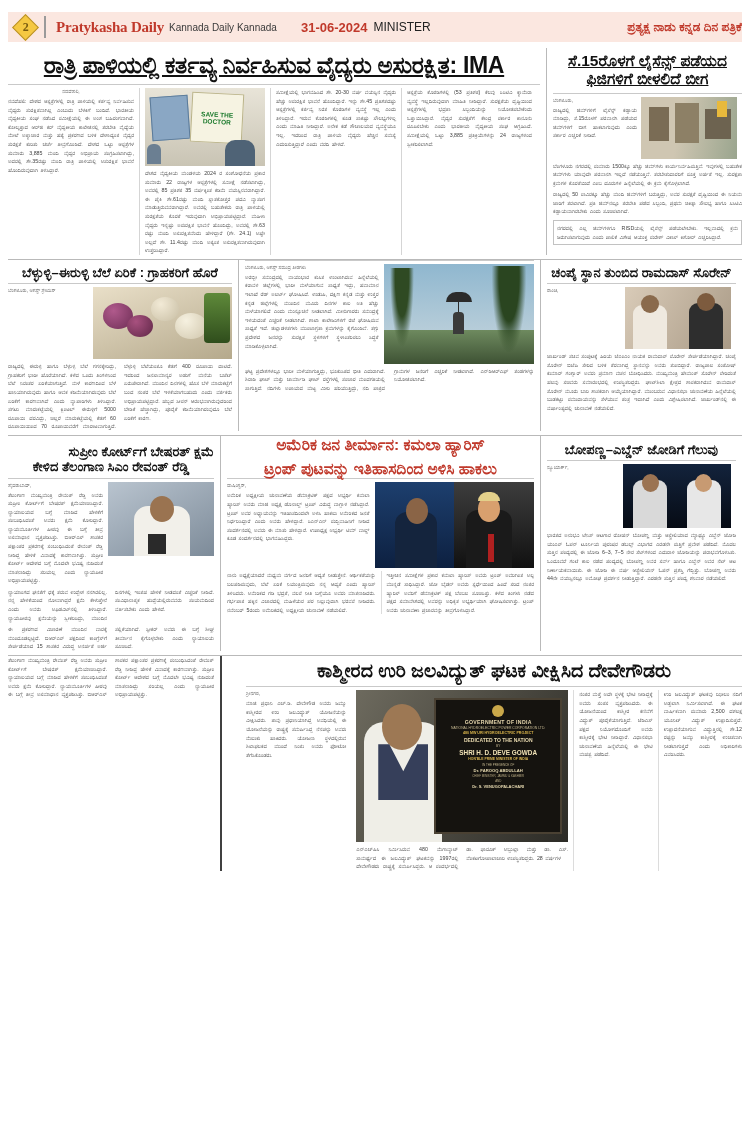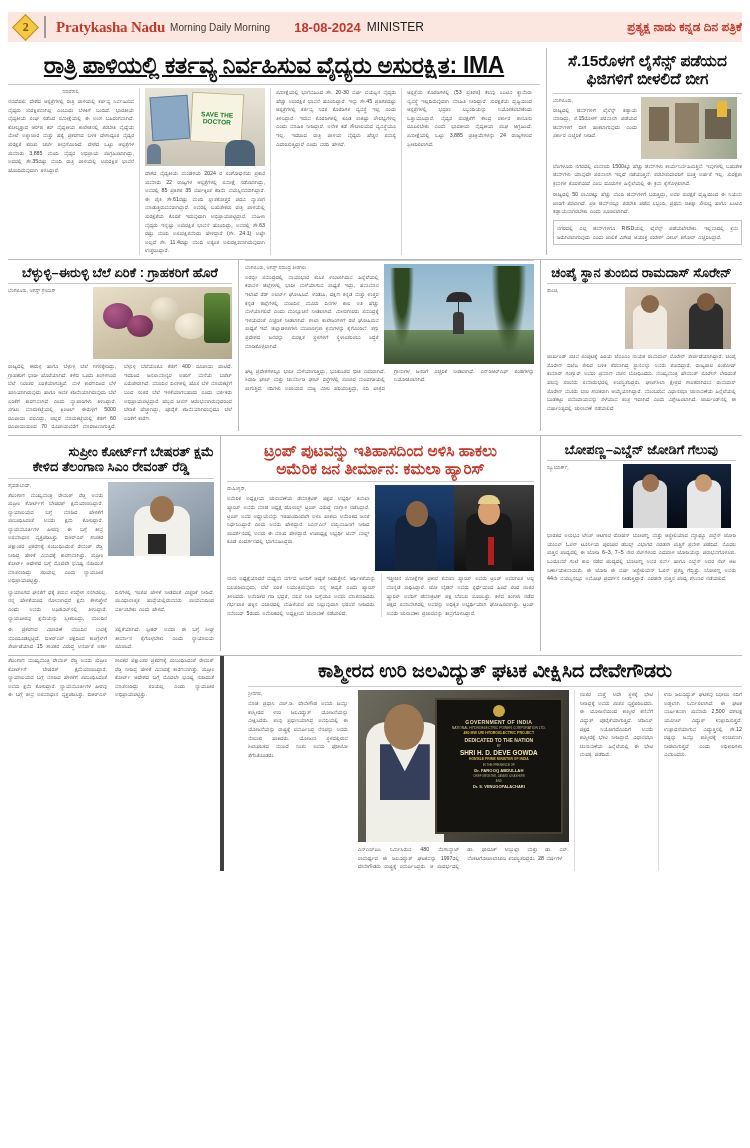--- a/index.html
+++ b/index.html
@@ -116,23 +116,23 @@
 
 <div class="page">
 
   <div class="masthead">
     <div class="pg-badge">
       <div class="pg-diamond">
         <span>2</span>
       </div>
     </div>
     <div class="mh-sep"></div>
-    <div class="mh-title">Pratykasha Nadu</div>
-    <div class="mh-sub">Morning Daily Morning</div>
-    <div class="mh-date">18-08-2024</div>
+    <div class="mh-title">Pratykasha Daily</div>
+    <div class="mh-sub">Kannada Daily Kannada</div>
+    <div class="mh-date">31-06-2024</div>
     <div class="mh-day">MINISTER</div>
     <div class="mh-kn">ಪ್ರತ್ಯಕ್ಷ ನಾಡು ಕನ್ನಡ ದಿನ ಪತ್ರಿಕೆ</div>
   </div>
 
   <div class="content">
 
     <div style="display:flex; border-bottom:1px solid #b9b9b9; padding-bottom:4px;">
 
       <div style="width:538px; padding-right:6px;">
         <div class="hl hl-main" style="text-align:center; margin:4px 0 5px 0;text-decoration:underline;">ರಾತ್ರಿ ಪಾಳಿಯಲ್ಲಿ ಕರ್ತವ್ಯ ನಿರ್ವಹಿಸುವ ವೈದ್ಯರು ಅಸುರಕ್ಷಿತ: IMA</div>
@@ -161,21 +161,21 @@
             <div class="body-txt">ಸಮೀಕ್ಷೆಯಲ್ಲಿ ಭಾಗವಹಿಸಿದ ಶೇ. 20-30 ವರ್ಷ ವಯಸ್ಸಿನ ವೈದ್ಯರು ಹೆಚ್ಚು ಅಸುರಕ್ಷಿತ ಭಾವನೆ ಹೊಂದಿದ್ದಾರೆ. ಇನ್ನು ಶೇ.45 ಪ್ರತಿಶತದಷ್ಟು ಆಸ್ಪತ್ರೆಗಳಲ್ಲಿ ಕರ್ತವ್ಯ ನಿರತ ಕೊಠಡಿಗಳ ವ್ಯವಸ್ಥೆ ಇಲ್ಲ ಎಂದು ತಿಳಿಸಿದ್ದಾರೆ. ಇರುವ ಕೊಠಡಿಗಳಲ್ಲಿ ಕೂಡ ಸಾಕಷ್ಟು ಸೌಲಭ್ಯಗಳಿಲ್ಲ ಎಂದು ಮಾಹಿತಿ ನೀಡಿದ್ದಾರೆ. ಅನೇಕ ಕಡೆ ಶೌಚಾಲಯದ ವ್ಯವಸ್ಥೆಯೂ ಇಲ್ಲ. ಇದರಿಂದ ರಾತ್ರಿ ಪಾಳಿಯ ವೈದ್ಯರು ಹೆಚ್ಚಿನ ಸಮಸ್ಯೆ ಎದುರಿಸುತ್ತಿದ್ದಾರೆ ಎಂದು ವರದಿ ಹೇಳಿದೆ.</div>
           </div>
 
           <div style="width:131px; padding-left:5px; border-left:1px solid #d5d5d5;">
             <div class="body-txt">ಆಸ್ಪತ್ರೆಯ ಕೊಠಡಿಗಳಲ್ಲಿ (53 ಪ್ರತಿಶತ) ಕೆಲವು ಸಿಸಿಟಿವಿ ಕ್ಯಾಮೆರಾ ವ್ಯವಸ್ಥೆ ಇಲ್ಲದಿರುವುದಾಗಿ ಮಾಹಿತಿ ನೀಡಿದ್ದಾರೆ. ಸುರಕ್ಷತೆಯ ದೃಷ್ಟಿಯಿಂದ ಆಸ್ಪತ್ರೆಗಳಲ್ಲಿ ಭದ್ರತಾ ಸಿಬ್ಬಂದಿಯನ್ನು ನಿಯೋಜಿಸಬೇಕೆಂದು ಒತ್ತಾಯಿಸಿದ್ದಾರೆ. ವೈದ್ಯರ ಸುರಕ್ಷತೆಗೆ ಕೇಂದ್ರ ಸರ್ಕಾರ ಕಾನೂನು ರೂಪಿಸಬೇಕು ಎಂದು ಭಾರತೀಯ ವೈದ್ಯಕೀಯ ಸಂಘ ಆಗ್ರಹಿಸಿದೆ. ಸಮೀಕ್ಷೆಯಲ್ಲಿ ಒಟ್ಟು 3,885 ಪ್ರತಿಕ್ರಿಯೆಗಳನ್ನು 24 ರಾಜ್ಯಗಳಿಂದ ಸ್ವೀಕರಿಸಲಾಗಿದೆ.</div>
           </div>
         </div>
       </div>
 
       <div style="width:196px; border-left:1px solid #b9b9b9; padding-left:6px;">
-        <div class="hl hl-sec" style="text-align:center; margin:4px 0 4px 0;">ಸೆ.15ರೊಳಗೆ ಲೈಸೆನ್ಸ್ ಪಡೆಯದ ಫಿಜಿಗಳಿಗೆ ಬೀಳಲಿದೆ ಬೀಗ</div>
+        <div class="hl hl-sec" style="text-align:center; margin:4px 0 4px 0;text-decoration:underline;">ಸೆ.15ರೊಳಗೆ ಲೈಸೆನ್ಸ್ ಪಡೆಯದ ಫಿಜಿಗಳಿಗೆ ಬೀಳಲಿದೆ ಬೀಗ</div>
         <div style="border-top:1px solid #c9c9c9; margin-bottom:3px;"></div>
 
         <div style="display:flex;">
           <div style="width:88px; padding-right:4px;">
             <div class="byline" style="text-align:left;">ಬೆಂಗಳೂರು,</div>
             <div class="body-txt">ರಾಜ್ಯದಲ್ಲಿ ಜಿಮ್‌ಗಳಿಗೆ ಲೈಸೆನ್ಸ್ ಕಡ್ಡಾಯ ಮಾಡಿದ್ದು, ಸೆ.15ರೊಳಗೆ ಪರವಾನಗಿ ಪಡೆಯದ ಜಿಮ್‌ಗಳಿಗೆ ಬೀಗ ಹಾಕಲಾಗುವುದು ಎಂದು ಸರ್ಕಾರ ಎಚ್ಚರಿಕೆ ನೀಡಿದೆ.</div>
           </div>
           <div style="width:96px;">
             <div class="photo" style="height:62px; background:linear-gradient(#dcd6c8,#b9b0a0);">
               <div style="position:absolute; inset:0; background:linear-gradient(100deg,#cfc6b2 40%,#9aa58e 100%);"></div>
@@ -279,22 +279,22 @@
               <div style="position:absolute; left:42px; top:14px; width:24px; height:26px; border-radius:50%; background:#9a7350;"></div>
               <div style="position:absolute; left:40px; bottom:2px; width:18px; height:20px; background:#2a2a2a;"></div>
             </div>
           </div>
         </div>
         <div class="body-txt" style="margin-top:3px; column-count:2; column-gap:8px;">ನ್ಯಾಯಾಂಗದ ಘನತೆಗೆ ಧಕ್ಕೆ ತರುವ ಉದ್ದೇಶ ನನಗಿರಲಿಲ್ಲ. ನನ್ನ ಹೇಳಿಕೆಯಿಂದ ನೋವಾಗಿದ್ದರೆ ಕ್ಷಮೆ ಕೇಳುತ್ತೇನೆ ಎಂದು ಅವರು ಅಫಿಡವಿಟ್‌ನಲ್ಲಿ ತಿಳಿಸಿದ್ದಾರೆ. ನ್ಯಾಯಪೀಠವು ಕ್ಷಮೆಯನ್ನು ಸ್ವೀಕರಿಸಿದ್ದು, ಮುಂದಿನ ದಿನಗಳಲ್ಲಿ ಇಂತಹ ಹೇಳಿಕೆ ನೀಡದಂತೆ ಎಚ್ಚರಿಕೆ ನೀಡಿದೆ. ಸಂವಿಧಾನಾತ್ಮಕ ಹುದ್ದೆಯಲ್ಲಿರುವವರು ಸಂಯಮದಿಂದ ವರ್ತಿಸಬೇಕು ಎಂದು ಹೇಳಿದೆ.</div>
         <div class="body-txt" style="margin-top:3px; column-count:2; column-gap:8px;">ಈ ಪ್ರಕರಣದ ವಿಚಾರಣೆ ಮುಂದಿನ ವಾರಕ್ಕೆ ಮುಂದೂಡಲ್ಪಟ್ಟಿದೆ. ಬಿಆರ್‌ಎಸ್ ಪಕ್ಷದಿಂದ ಕಾಂಗ್ರೆಸ್‌ಗೆ ಸೇರ್ಪಡೆಯಾದ 15 ಶಾಸಕರ ವಿರುದ್ಧ ಅನರ್ಹತೆ ಅರ್ಜಿ ಸಲ್ಲಿಕೆಯಾಗಿದೆ. ಸ್ಪೀಕರ್ ಅವರು ಈ ಬಗ್ಗೆ ಶೀಘ್ರ ತೀರ್ಮಾನ ಕೈಗೊಳ್ಳಬೇಕು ಎಂದು ನ್ಯಾಯಾಲಯ ಸೂಚಿಸಿದೆ.</div>
       </div>
 
       <div style="width:320px; padding:0 6px; border-left:1px solid #b9b9b9;">
+        <div class="hl hl-sec" style="text-align:center; color:#c0392b; margin:0 0 3px 0;">ಅಮೆರಿಕ ಜನ ತೀರ್ಮಾನ: ಕಮಲಾ ಹ್ಯಾರಿಸ್</div>
         <div class="hl hl-sec" style="text-align:center; color:#c0392b; margin:6px 0 0 0;">ಟ್ರಂಪ್ ಪುಟವನ್ನು ಇತಿಹಾಸದಿಂದ ಅಳಿಸಿ ಹಾಕಲು</div>
-        <div class="hl hl-sec" style="text-align:center; color:#c0392b; margin:0 0 3px 0;">ಅಮೆರಿಕ ಜನ ತೀರ್ಮಾನ: ಕಮಲಾ ಹ್ಯಾರಿಸ್</div>
         <div style="border-top:1px solid #c9c9c9; margin-bottom:3px;"></div>
         <div style="display:flex;">
           <div style="width:148px; padding-right:5px;">
             <div class="byline" style="text-align:left;">ವಾಷಿಂಗ್ಟನ್,</div>
             <div class="body-txt">ಅಮೆರಿಕ ಅಧ್ಯಕ್ಷೀಯ ಚುನಾವಣೆಯ ಡೆಮಾಕ್ರಟಿಕ್ ಪಕ್ಷದ ಅಭ್ಯರ್ಥಿ ಕಮಲಾ ಹ್ಯಾರಿಸ್ ಅವರು ಮಾಜಿ ಅಧ್ಯಕ್ಷ ಡೊನಾಲ್ಡ್ ಟ್ರಂಪ್ ವಿರುದ್ಧ ವಾಗ್ದಾಳಿ ನಡೆಸಿದ್ದಾರೆ. ಟ್ರಂಪ್ ಅವರ ಅಧ್ಯಾಯವನ್ನು ಇತಿಹಾಸದಿಂದಲೇ ಅಳಿಸಿ ಹಾಕಲು ಅಮೆರಿಕದ ಜನತೆ ನಿರ್ಧರಿಸಿದ್ದಾರೆ ಎಂದು ಅವರು ಹೇಳಿದ್ದಾರೆ. ಸಿಎನ್‌ಎನ್ ಸುದ್ದಿವಾಹಿನಿಗೆ ನೀಡಿದ ಸಂದರ್ಶನದಲ್ಲಿ ಅವರು ಈ ಮಾತು ಹೇಳಿದ್ದಾರೆ. ಉಪಾಧ್ಯಕ್ಷ ಅಭ್ಯರ್ಥಿ ಟಿಮ್ ವಾಲ್ಜ್ ಕೂಡ ಸಂದರ್ಶನದಲ್ಲಿ ಭಾಗವಹಿಸಿದ್ದರು.</div>
           </div>
           <div style="width:160px;">
             <div class="photo" style="height:86px; background:#111;">
               <div style="position:absolute; left:0; top:0; width:50%; height:100%; background:linear-gradient(#1d3f6e,#0d2040);"></div>
               <div style="position:absolute; right:0; top:0; width:50%; height:100%; background:linear-gradient(#3d3d3d,#111);"></div>
@@ -337,21 +337,21 @@
         <div class="body-txt" style="margin-top:3px;">ಭಾರತದ ಅನುಭವಿ ಟೆನಿಸ್ ಆಟಗಾರ ರೋಹನ್ ಬೋಪಣ್ಣ ಮತ್ತು ಆಸ್ಟ್ರೇಲಿಯಾದ ಮ್ಯಾಥ್ಯೂ ಎಬ್ಡೆನ್ ಜೋಡಿ ಯುಎಸ್ ಓಪನ್ ಟೂರ್ನಿಯ ಪುರುಷರ ಡಬಲ್ಸ್ ವಿಭಾಗದ ಎರಡನೇ ಸುತ್ತಿಗೆ ಪ್ರವೇಶ ಪಡೆದಿದೆ. ಮೊದಲ ಸುತ್ತಿನ ಪಂದ್ಯದಲ್ಲಿ ಈ ಜೋಡಿ 6–3, 7–5 ನೇರ ಸೆಟ್‌ಗಳಿಂದ ಎದುರಾಳಿ ಜೋಡಿಯನ್ನು ಪರಾಭವಗೊಳಿಸಿತು. ಒಂದೂವರೆ ಗಂಟೆ ಕಾಲ ನಡೆದ ಪಂದ್ಯದಲ್ಲಿ ಬೋಪಣ್ಣ ಅವರ ಸರ್ವ್ ಹಾಗೂ ಎಬ್ಡೆನ್ ಅವರ ನೆಟ್ ಆಟ ನಿರ್ಣಾಯಕವಾಯಿತು. ಈ ಜೋಡಿ ಈ ವರ್ಷ ಆಸ್ಟ್ರೇಲಿಯನ್ ಓಪನ್ ಪ್ರಶಸ್ತಿ ಗೆದ್ದಿತ್ತು. ಬೋಪಣ್ಣ ಅವರು 44ನೇ ವಯಸ್ಸಿನಲ್ಲೂ ಅಮೋಘ ಪ್ರದರ್ಶನ ನೀಡುತ್ತಿದ್ದಾರೆ. ಎರಡನೇ ಸುತ್ತಿನ ಪಂದ್ಯ ಶನಿವಾರ ನಡೆಯಲಿದೆ.</div>
       </div>
     </div>
 
     <div style="display:flex;">
 
       <div style="width:212px; padding-right:6px;">
         <div class="body-txt" style="column-count:2; column-gap:8px;">ತೆಲಂಗಾಣ ಮುಖ್ಯಮಂತ್ರಿ ರೇವಂತ್ ರೆಡ್ಡಿ ಅವರು ಸುಪ್ರೀಂ ಕೋರ್ಟ್‌ಗೆ ಬೇಷರತ್ ಕ್ಷಮೆಯಾಚಿಸಿದ್ದಾರೆ. ನ್ಯಾಯಾಲಯದ ಬಗ್ಗೆ ಮಾಡಿದ ಹೇಳಿಕೆಗೆ ಸಂಬಂಧಿಸಿದಂತೆ ಅವರು ಕ್ಷಮೆ ಕೋರಿದ್ದಾರೆ. ನ್ಯಾಯಮೂರ್ತಿಗಳ ಪೀಠವು ಈ ಬಗ್ಗೆ ತೀವ್ರ ಅಸಮಾಧಾನ ವ್ಯಕ್ತಪಡಿಸಿತ್ತು. ಬಿಆರ್‌ಎಸ್ ಶಾಸಕರ ಪಕ್ಷಾಂತರ ಪ್ರಕರಣಕ್ಕೆ ಸಂಬಂಧಿಸಿದಂತೆ ರೇವಂತ್ ರೆಡ್ಡಿ ನೀಡಿದ್ದ ಹೇಳಿಕೆ ವಿವಾದಕ್ಕೆ ಕಾರಣವಾಗಿತ್ತು. ಸುಪ್ರೀಂ ಕೋರ್ಟ್ ಆದೇಶದ ಬಗ್ಗೆ ಮೊದಲೇ ಭವಿಷ್ಯ ನುಡಿದಂತೆ ಮಾತನಾಡಿದ್ದು ಸರಿಯಲ್ಲ ಎಂದು ನ್ಯಾಯಪೀಠ ಅಭಿಪ್ರಾಯಪಟ್ಟಿತ್ತು.</div>
       </div>
 
-      <div style="width:522px; border-left:4px solid #404040; padding-left:24px;">
+      <div style="width:522px; border-left:2px solid #404040; padding-left:24px;">
         <div class="hl" style="font-size:19px; text-align:center; margin:4px 0 4px 0;">ಕಾಶ್ಮೀರದ ಉರಿ ಜಲವಿದ್ಯುತ್ ಘಟಕ ವೀಕ್ಷಿಸಿದ ದೇವೇಗೌಡರು</div>
         <div style="border-top:1px solid #c9c9c9; margin-bottom:3px;"></div>
 
         <div style="display:flex;">
           <div style="width:110px; padding-right:5px;">
             <div class="byline" style="text-align:left;">ಶ್ರೀನಗರ,</div>
             <div class="body-txt">ಮಾಜಿ ಪ್ರಧಾನಿ ಎಚ್.ಡಿ. ದೇವೇಗೌಡ ಅವರು ಜಮ್ಮು ಕಾಶ್ಮೀರದ ಉರಿ ಜಲವಿದ್ಯುತ್ ಯೋಜನೆಯನ್ನು ವೀಕ್ಷಿಸಿದರು. ತಾವು ಪ್ರಧಾನಿಯಾಗಿದ್ದ ಅವಧಿಯಲ್ಲಿ ಈ ಯೋಜನೆಯನ್ನು ರಾಷ್ಟ್ರಕ್ಕೆ ಸಮರ್ಪಿಸಿದ್ದ ನೆನಪನ್ನು ಅವರು ಮೆಲುಕು ಹಾಕಿದರು. ಯೋಜನಾ ಸ್ಥಳದಲ್ಲಿರುವ ಶಿಲಾಫಲಕದ ಮುಂದೆ ನಿಂತು ಅವರು ಫೋಟೋ ತೆಗೆಸಿಕೊಂಡರು.</div>
           </div>
 
           <div style="width:232px; padding:0 5px;">

